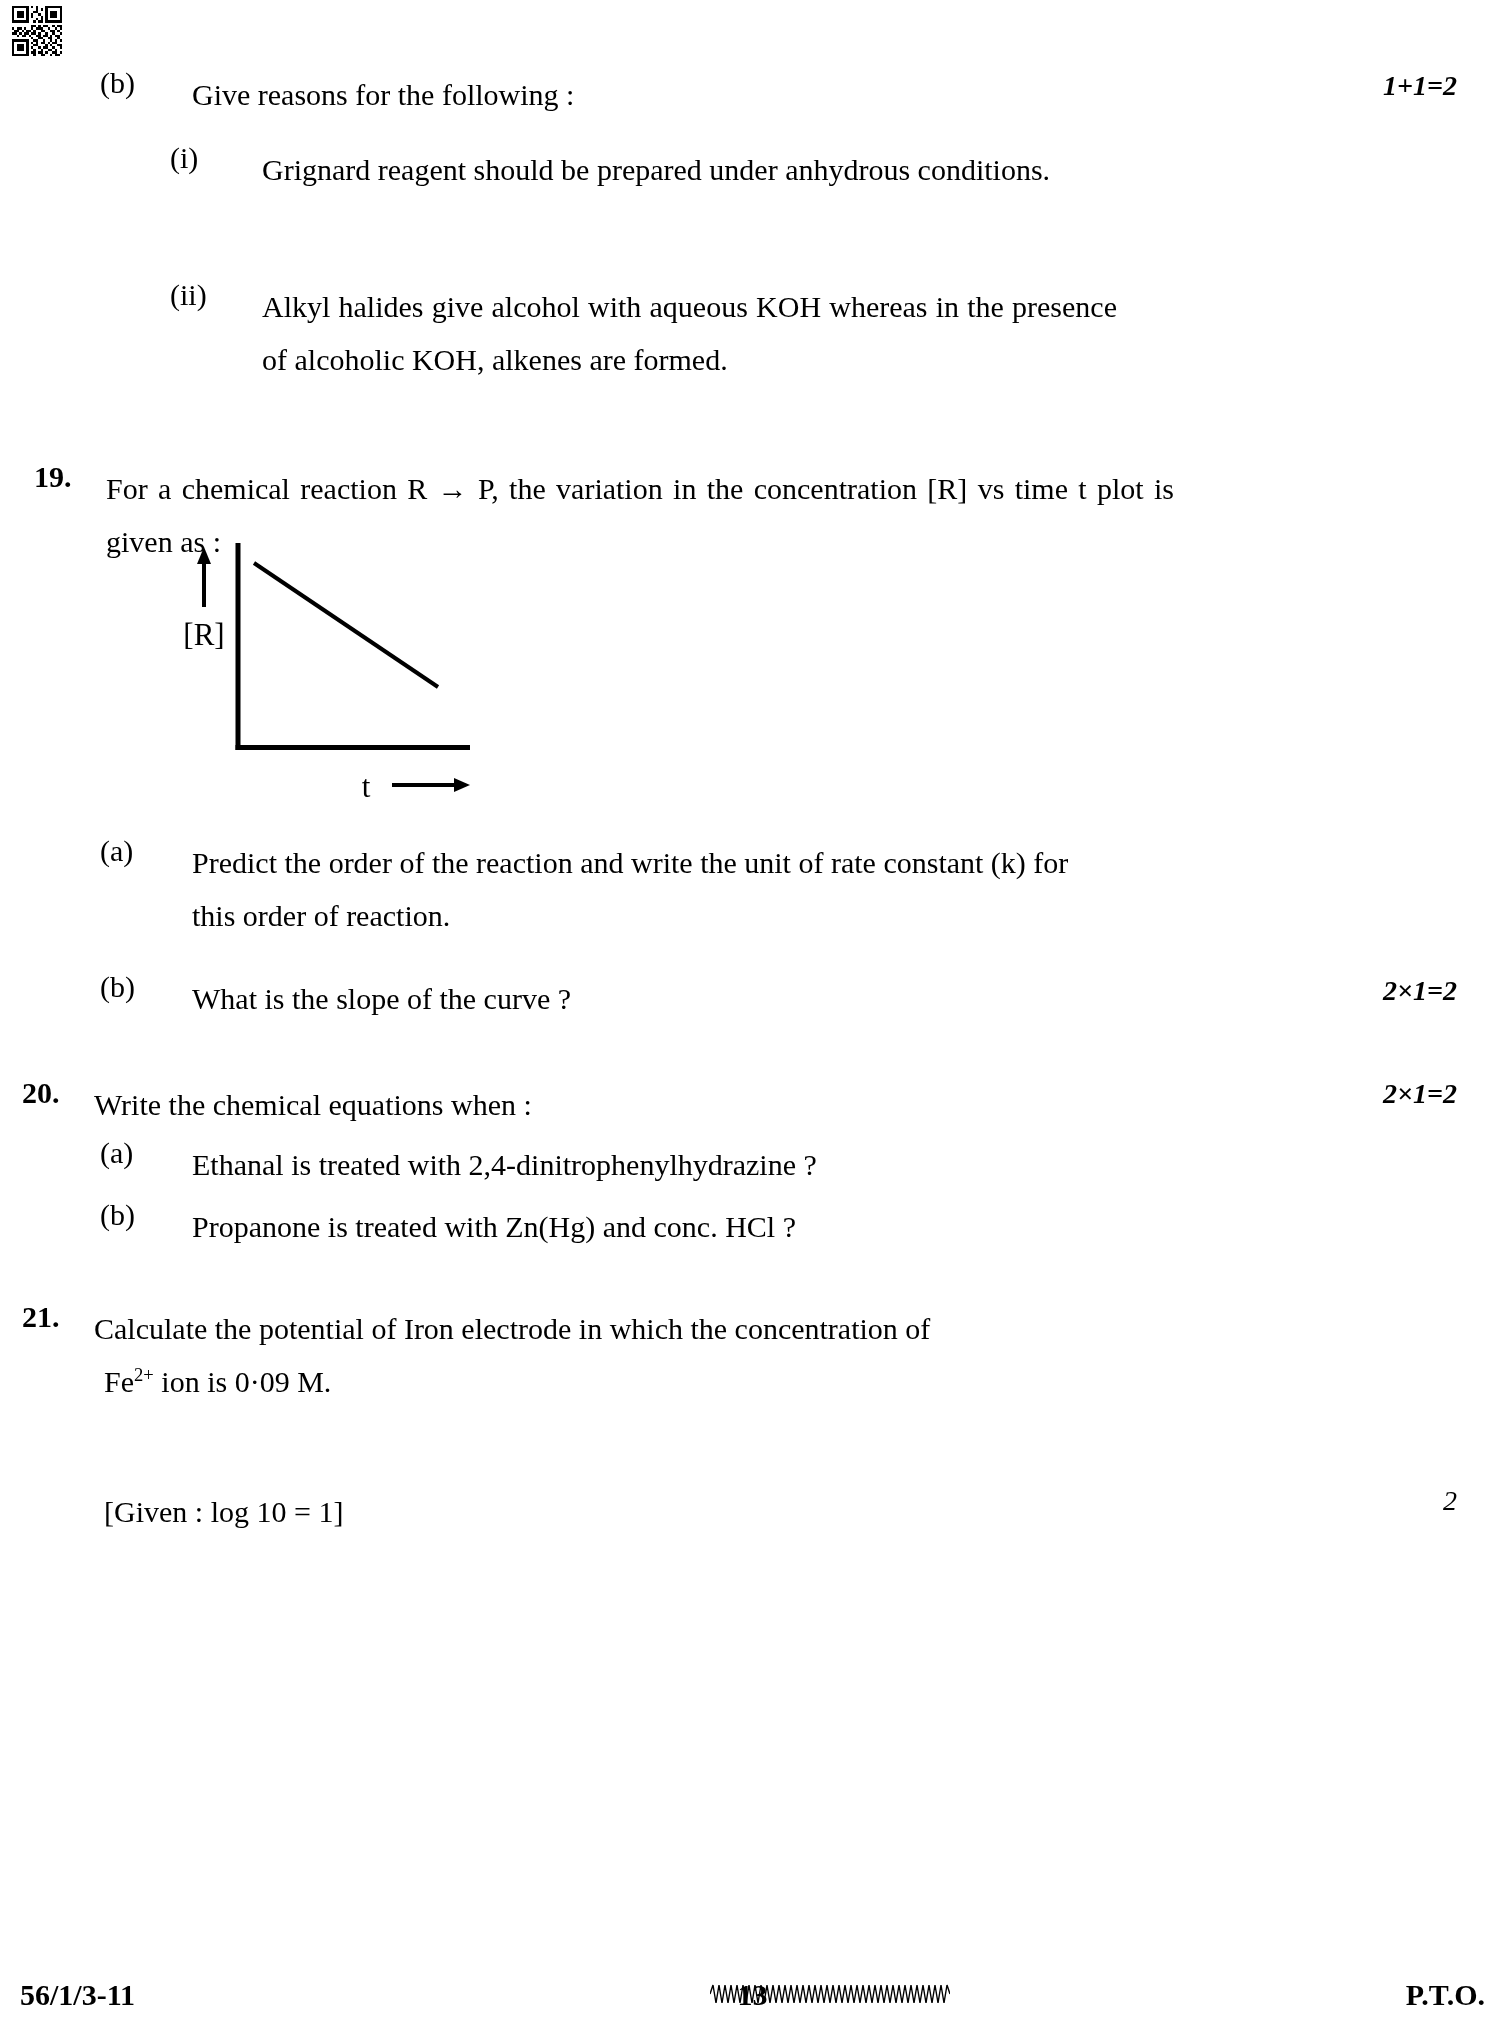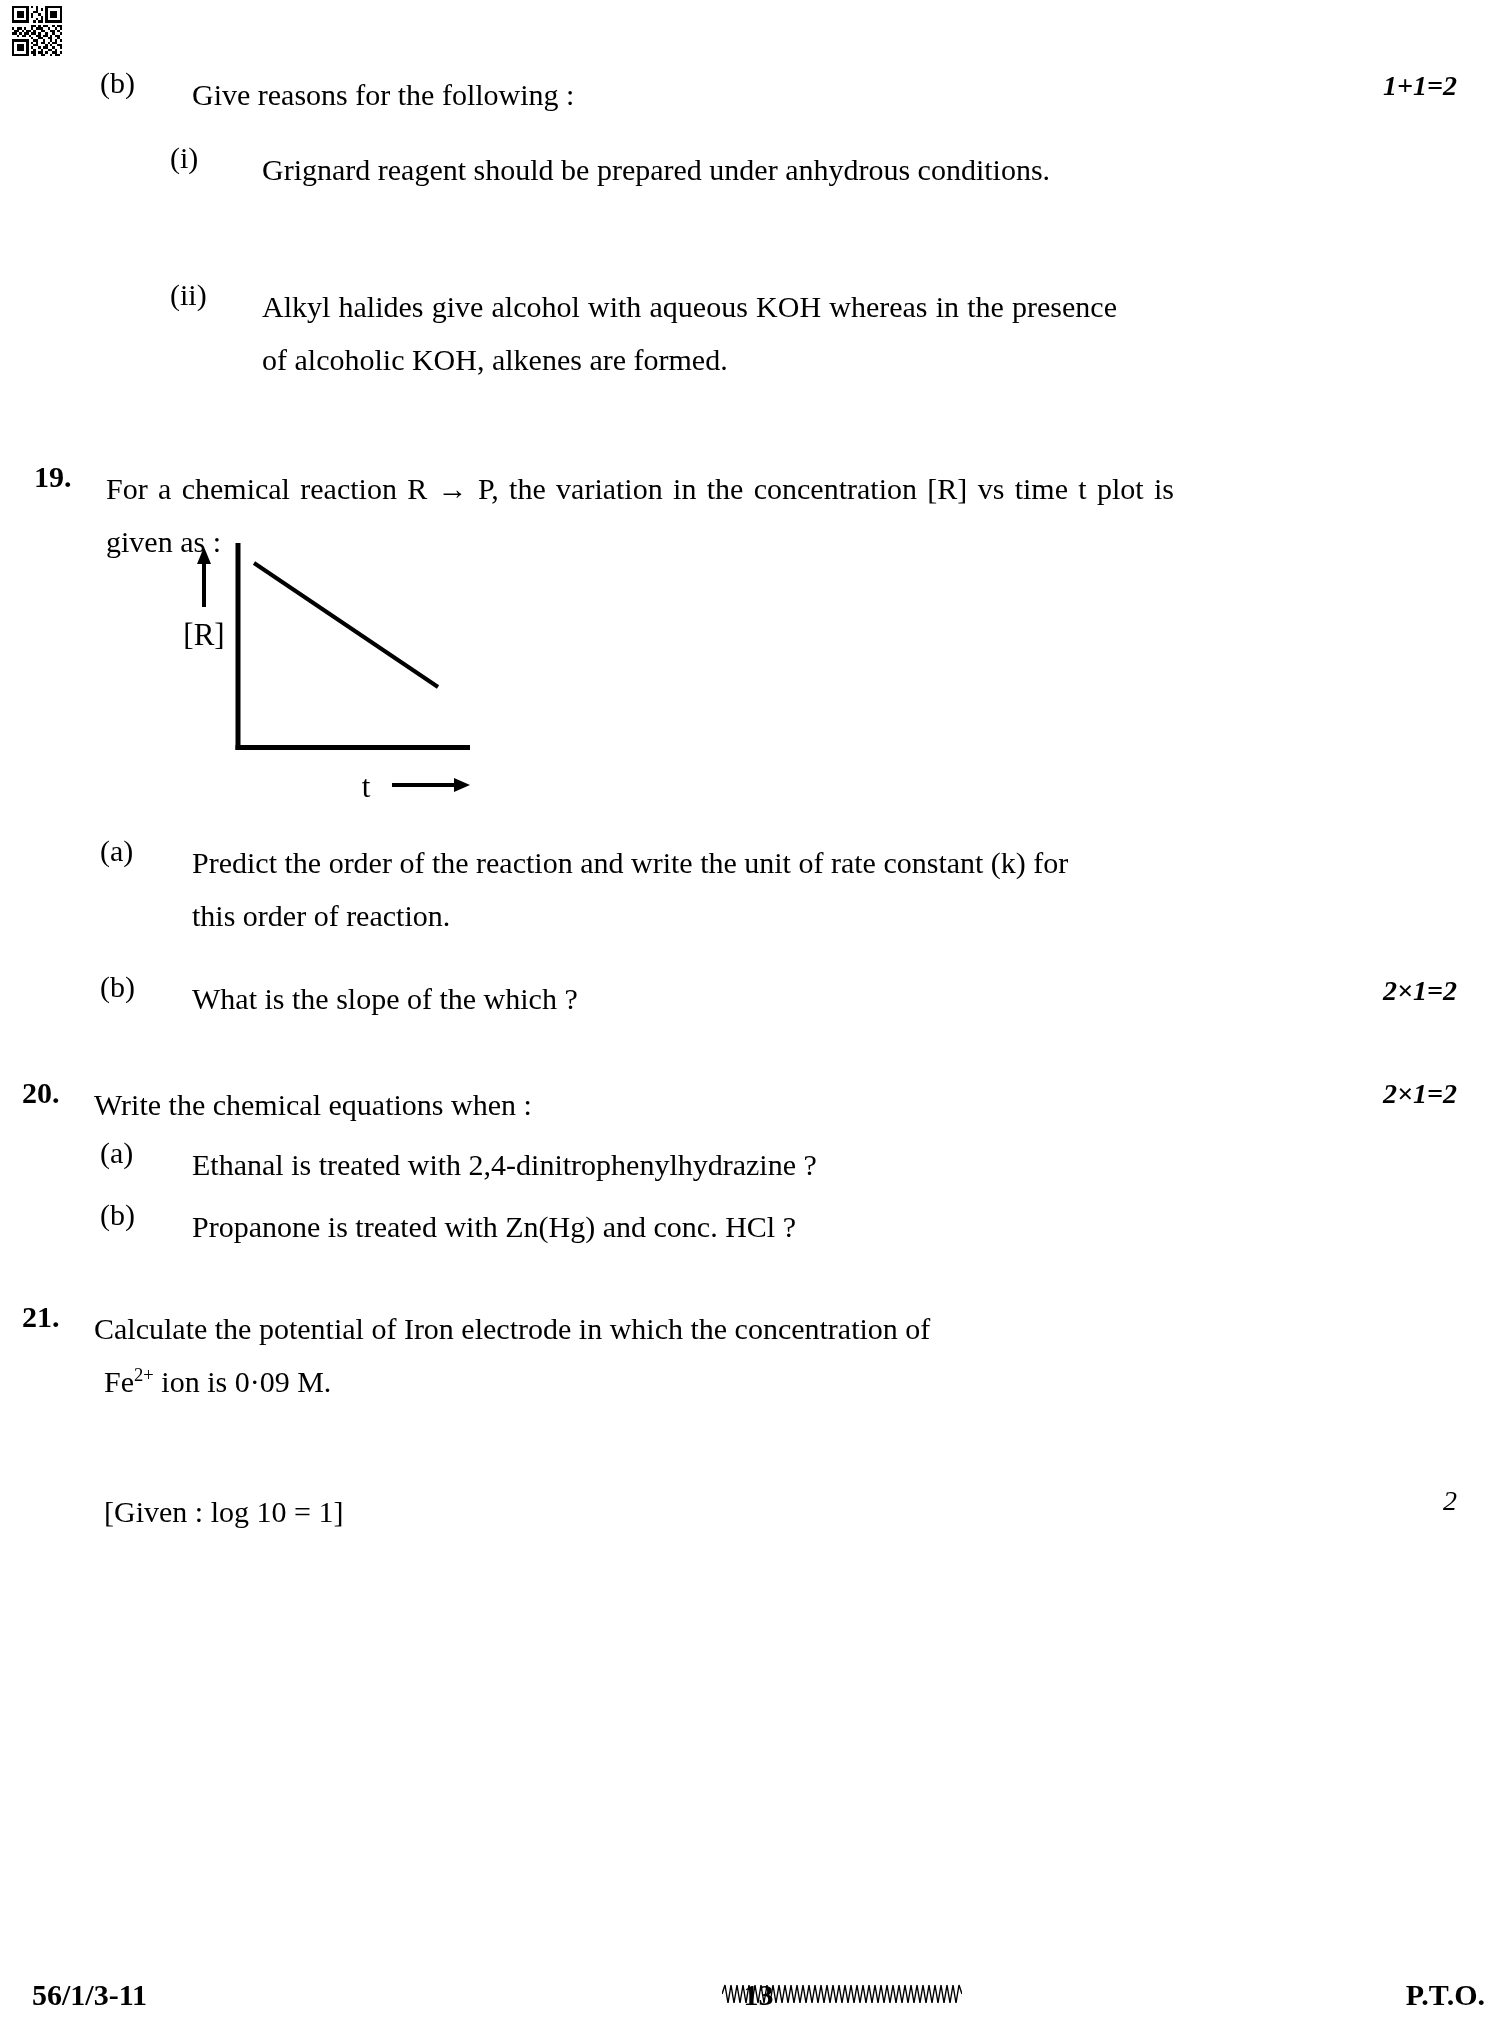--- a/index.html
+++ b/index.html
@@ -83,21 +83,21 @@
     position: absolute;
     left: 170px;
     top: 535px;
     width: 420px;
     height: 290px;
   }
 
   
   .footer {
     position: absolute;
-    left: 12px;
+    left: 0;
     right: 0;
     bottom: 22px;
     height: 44px;
   }
   .footer-left {
     position: absolute;
     left: 20px;
     bottom: 0;
     font-size: 30px;
     font-weight: bold;
@@ -282,21 +282,21 @@
     </svg>
   </div>
 
   <div class="qrow" style="left:100px; top:836px; width:1010px;">
     <div class="qlabel">(a)</div>
     <div class="qtext" style="width:910px;">Predict the order of the reaction and write the unit of rate constant (k) for this order of reaction.</div>
   </div>
 
   <div class="qrow" style="left:100px; top:972px; width:1010px;">
     <div class="qlabel">(b)</div>
-    <div class="qtext" style="width:910px;">What is the slope of the which ?</div>
+    <div class="qtext" style="width:910px;">What is the slope of the curve ?</div>
   </div>
   <div class="mark" style="top:975px;">2×1=2</div>
 
   <div class="qrow" style="left:22px; top:1078px; width:1140px;">
     <div class="qnum">20.</div>
     <div class="qtext" style="width:1070px;">Write the chemical equations when :</div>
   </div>
   <div class="mark" style="top:1078px;">2×1=2</div>
 
   <div class="qrow" style="left:100px; top:1138px; width:1010px;">

